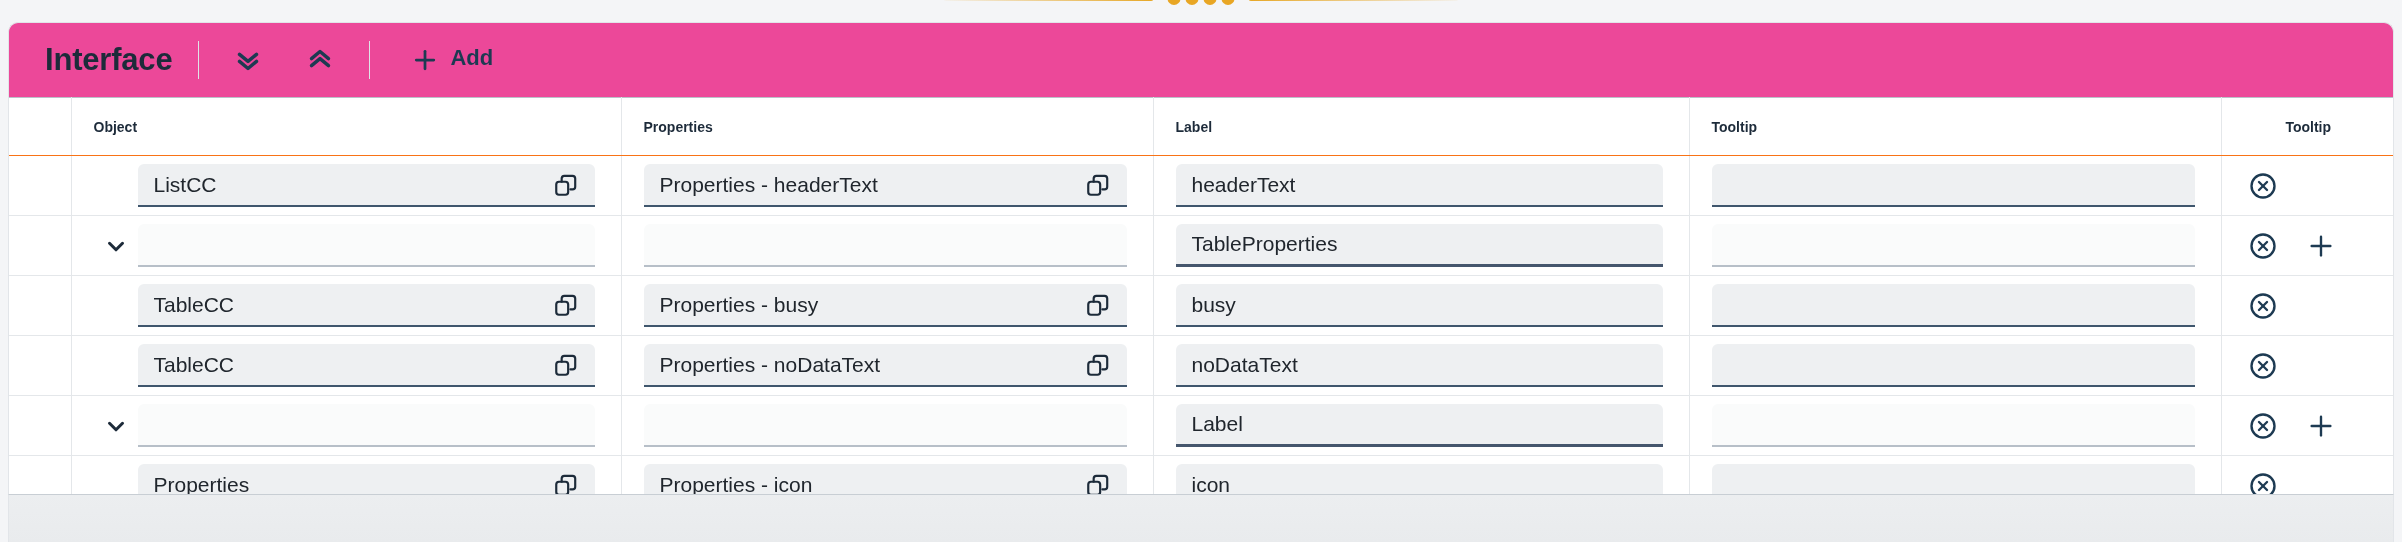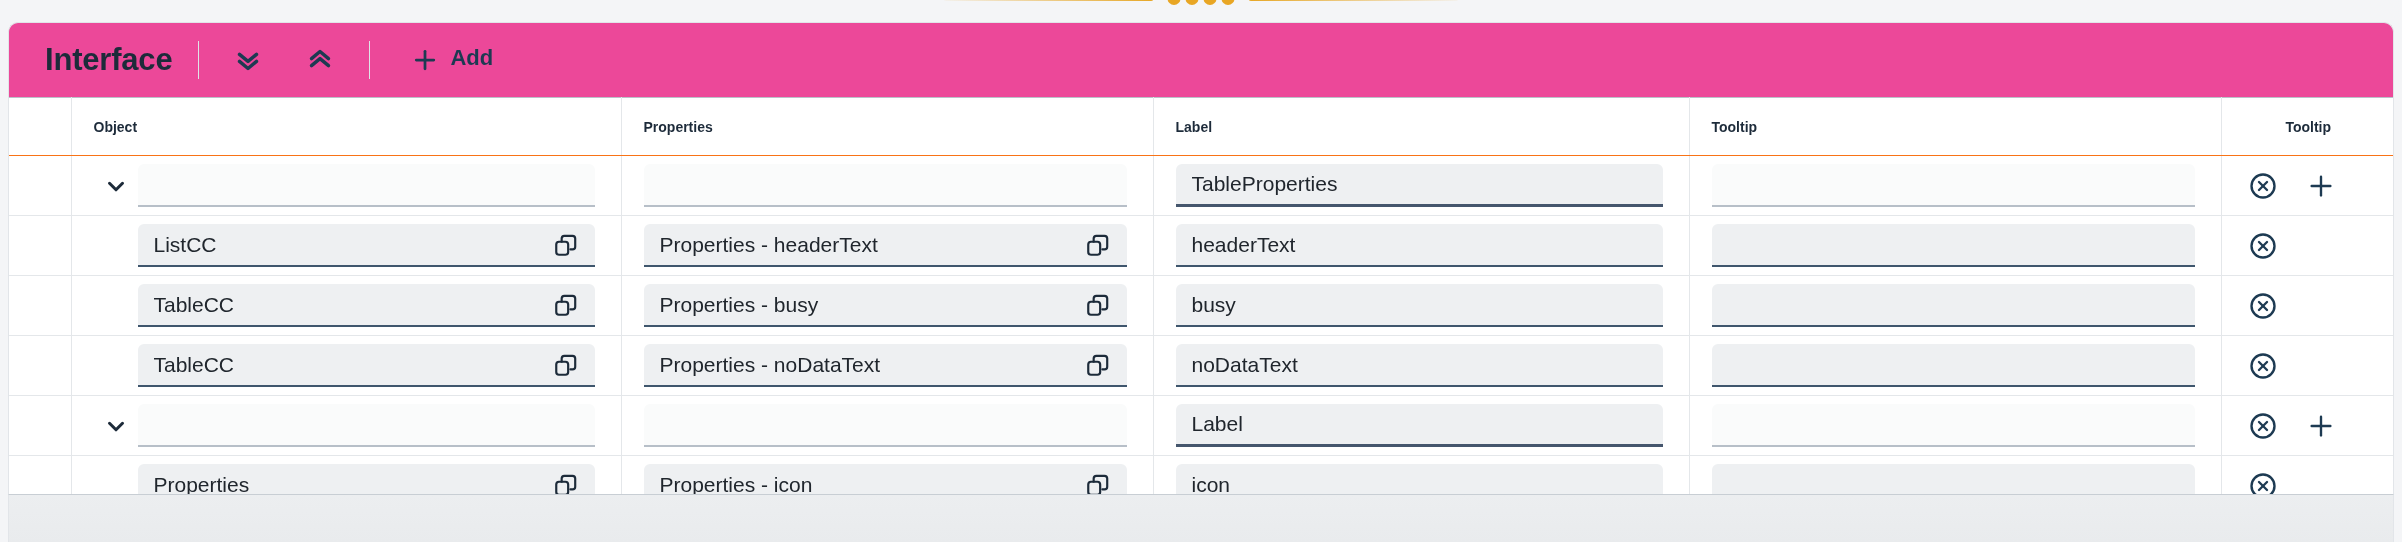--- a/index.html
+++ b/index.html
@@ -203,20 +203,74 @@
             <th>Properties</th>
             <th>Label</th>
             <th>Tooltip</th>
             <th class="th-act">Tooltip</th>
           </tr>
         </thead>
         <tbody id="tbody">
             <tr>
               <td></td>
               <td>
+                <div class="cellpad indent">
+                  <div class="field">
+                    <span class="txt">ListCC</span>
+                    <span class="copy">
+                      <svg width="26" height="26" viewBox="0 0 24 24" fill="none" stroke="currentColor" stroke-width="2" stroke-linecap="round" stroke-linejoin="round">
+                        <rect x="3" y="9" width="11" height="12" rx="2.5"></rect>
+                        <path d="M8 9V6a2.5 2.5 0 0 1 2.5-2.5H18A2.5 2.5 0 0 1 20.5 6v7.5A2.5 2.5 0 0 1 18 16h-2"></path>
+                      </svg>
+                    </span>
+                  </div>
+                </div>
+              </td>
+              <td>
+                <div class="cellpad">
+                  <div class="field">
+                    <span class="txt">Properties - headerText</span>
+                    <span class="copy">
+                      <svg width="26" height="26" viewBox="0 0 24 24" fill="none" stroke="currentColor" stroke-width="2" stroke-linecap="round" stroke-linejoin="round">
+                        <rect x="3" y="9" width="11" height="12" rx="2.5"></rect>
+                        <path d="M8 9V6a2.5 2.5 0 0 1 2.5-2.5H18A2.5 2.5 0 0 1 20.5 6v7.5A2.5 2.5 0 0 1 18 16h-2"></path>
+                      </svg>
+                    </span>
+                  </div>
+                </div>
+              </td>
+              <td>
+                <div class="cellpad">
+                  <div class="field">
+                    <span class="txt">headerText</span>
+                  </div>
+                </div>
+              </td>
+              <td>
+                <div class="cellpad">
+                  <div class="field">
+                    <span class="txt"></span>
+                  </div>
+                </div>
+              </td>
+              <td class="td-act">
+                <div class="actions">
+                  <span class="act-icon">
+                    <svg width="30" height="30" viewBox="0 0 24 24" fill="none" stroke="currentColor" stroke-width="1.9" stroke-linecap="round">
+                      <circle cx="12" cy="12" r="9.2"></circle>
+                      <line x1="8.8" y1="8.8" x2="15.2" y2="15.2"></line>
+                      <line x1="15.2" y1="8.8" x2="8.8" y2="15.2"></line>
+                    </svg>
+                  </span>
+                </div>
+              </td>
+            </tr>
+            <tr>
+              <td></td>
+              <td>
                 <div class="chev-cell">
                   <span class="chev">
                     <svg width="26" height="26" viewBox="0 0 24 24" fill="none" stroke="currentColor" stroke-width="2.8" stroke-linecap="round" stroke-linejoin="round">
                       <polyline points="6,9.5 12,15.5 18,9.5"></polyline>
                     </svg>
                   </span>
                   <div class="field disabled">
                     <span class="txt"></span>
                   </div>
                 </div>
@@ -248,74 +302,20 @@
                     <svg width="30" height="30" viewBox="0 0 24 24" fill="none" stroke="currentColor" stroke-width="1.9" stroke-linecap="round">
                       <circle cx="12" cy="12" r="9.2"></circle>
                       <line x1="8.8" y1="8.8" x2="15.2" y2="15.2"></line>
                       <line x1="15.2" y1="8.8" x2="8.8" y2="15.2"></line>
                     </svg>
                   </span>
                   <span class="act-icon">
                     <svg width="30" height="30" viewBox="0 0 24 24" fill="none" stroke="currentColor" stroke-width="1.9" stroke-linecap="round">
                       <line x1="12" y1="4.5" x2="12" y2="19.5"></line>
                       <line x1="4.5" y1="12" x2="19.5" y2="12"></line>
-                    </svg>
-                  </span>
-                </div>
-              </td>
-            </tr>
-            <tr>
-              <td></td>
-              <td>
-                <div class="cellpad indent">
-                  <div class="field">
-                    <span class="txt">ListCC</span>
-                    <span class="copy">
-                      <svg width="26" height="26" viewBox="0 0 24 24" fill="none" stroke="currentColor" stroke-width="2" stroke-linecap="round" stroke-linejoin="round">
-                        <rect x="3" y="9" width="11" height="12" rx="2.5"></rect>
-                        <path d="M8 9V6a2.5 2.5 0 0 1 2.5-2.5H18A2.5 2.5 0 0 1 20.5 6v7.5A2.5 2.5 0 0 1 18 16h-2"></path>
-                      </svg>
-                    </span>
-                  </div>
-                </div>
-              </td>
-              <td>
-                <div class="cellpad">
-                  <div class="field">
-                    <span class="txt">Properties - headerText</span>
-                    <span class="copy">
-                      <svg width="26" height="26" viewBox="0 0 24 24" fill="none" stroke="currentColor" stroke-width="2" stroke-linecap="round" stroke-linejoin="round">
-                        <rect x="3" y="9" width="11" height="12" rx="2.5"></rect>
-                        <path d="M8 9V6a2.5 2.5 0 0 1 2.5-2.5H18A2.5 2.5 0 0 1 20.5 6v7.5A2.5 2.5 0 0 1 18 16h-2"></path>
-                      </svg>
-                    </span>
-                  </div>
-                </div>
-              </td>
-              <td>
-                <div class="cellpad">
-                  <div class="field">
-                    <span class="txt">headerText</span>
-                  </div>
-                </div>
-              </td>
-              <td>
-                <div class="cellpad">
-                  <div class="field">
-                    <span class="txt"></span>
-                  </div>
-                </div>
-              </td>
-              <td class="td-act">
-                <div class="actions">
-                  <span class="act-icon">
-                    <svg width="30" height="30" viewBox="0 0 24 24" fill="none" stroke="currentColor" stroke-width="1.9" stroke-linecap="round">
-                      <circle cx="12" cy="12" r="9.2"></circle>
-                      <line x1="8.8" y1="8.8" x2="15.2" y2="15.2"></line>
-                      <line x1="15.2" y1="8.8" x2="8.8" y2="15.2"></line>
                     </svg>
                   </span>
                 </div>
               </td>
             </tr>
             <tr>
               <td></td>
               <td>
                 <div class="cellpad indent">
                   <div class="field">

